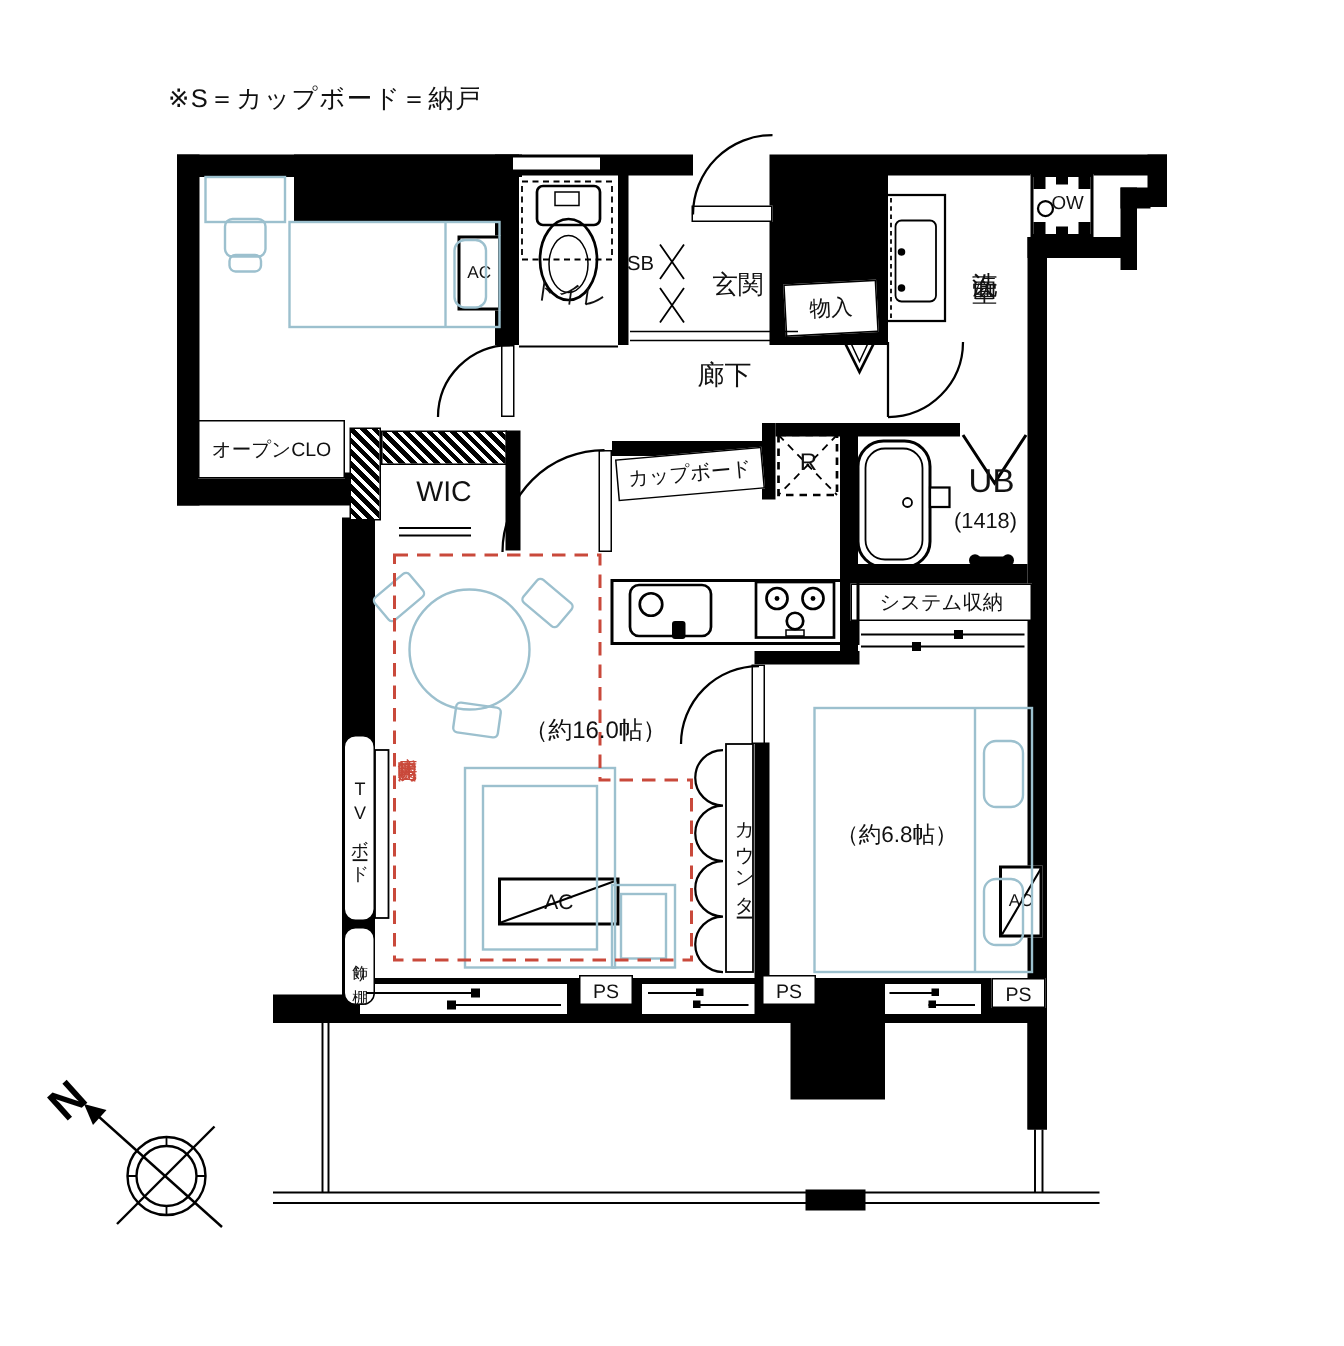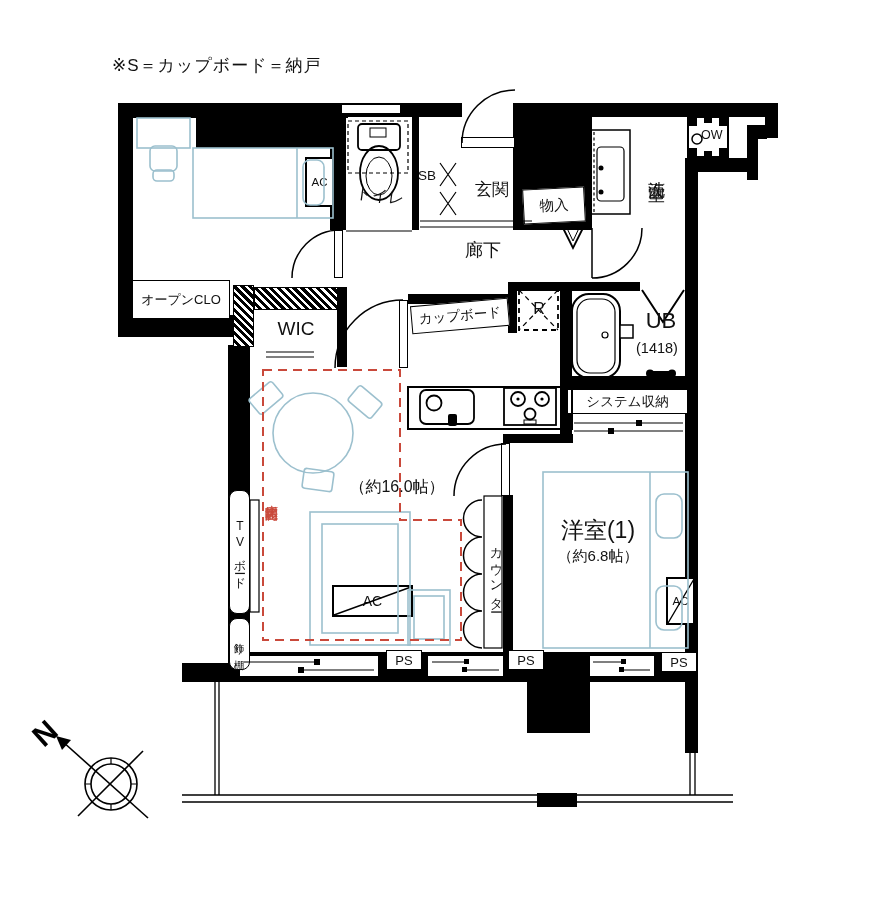--- a/index.html
+++ b/index.html
@@ -209,18 +209,17 @@
   <div class="lbl ctr" style="left:414px;top:168px;width:26px;font-size:13.5px">SB</div>
   <div class="lbl ctr" style="left:462px;top:178px;width:60px;font-size:17px">玄関</div>
   <div class="lbl vt" style="left:645px;top:168px;height:110px;font-size:17px">洗面室</div>
   <div class="lbl" style="left:701px;top:128px;font-size:12.5px">OW</div>
   <div class="lbl ctr" style="left:448px;top:238px;width:70px;font-size:18px">廊下</div>
   <div class="lbl ctr" style="left:254px;top:318px;width:84px;font-size:19px">WIC</div>
   <div class="lbl ctr" style="left:520px;top:300px;width:38px;font-size:16px">R</div>
   <div class="lbl ctr" style="left:636px;top:308px;width:50px;font-size:22px">UB</div>
   <div class="lbl ctr" style="left:626px;top:340px;width:62px;font-size:14.5px">(1418)</div>
   <div class="lbl ctr" style="left:332px;top:477px;width:130px;font-size:16px">（約16.0帖）</div>
-  <div class="lbl ctr" style="left:540px;top:515px;width:116px;font-size:23px">洋室(1)</div>
   <div class="lbl ctr" style="left:540px;top:547px;width:116px;font-size:15px">（約6.8帖）</div>
   <div class="lbl vt" style="left:487px;top:538px;height:92px;font-size:13px">カウンター</div>
   <div class="lbl vt red" style="left:262px;top:494px;height:132px;font-size:13.5px;letter-spacing:1px">床暖房範囲</div>
 
 </div>
 
 </body></html>

